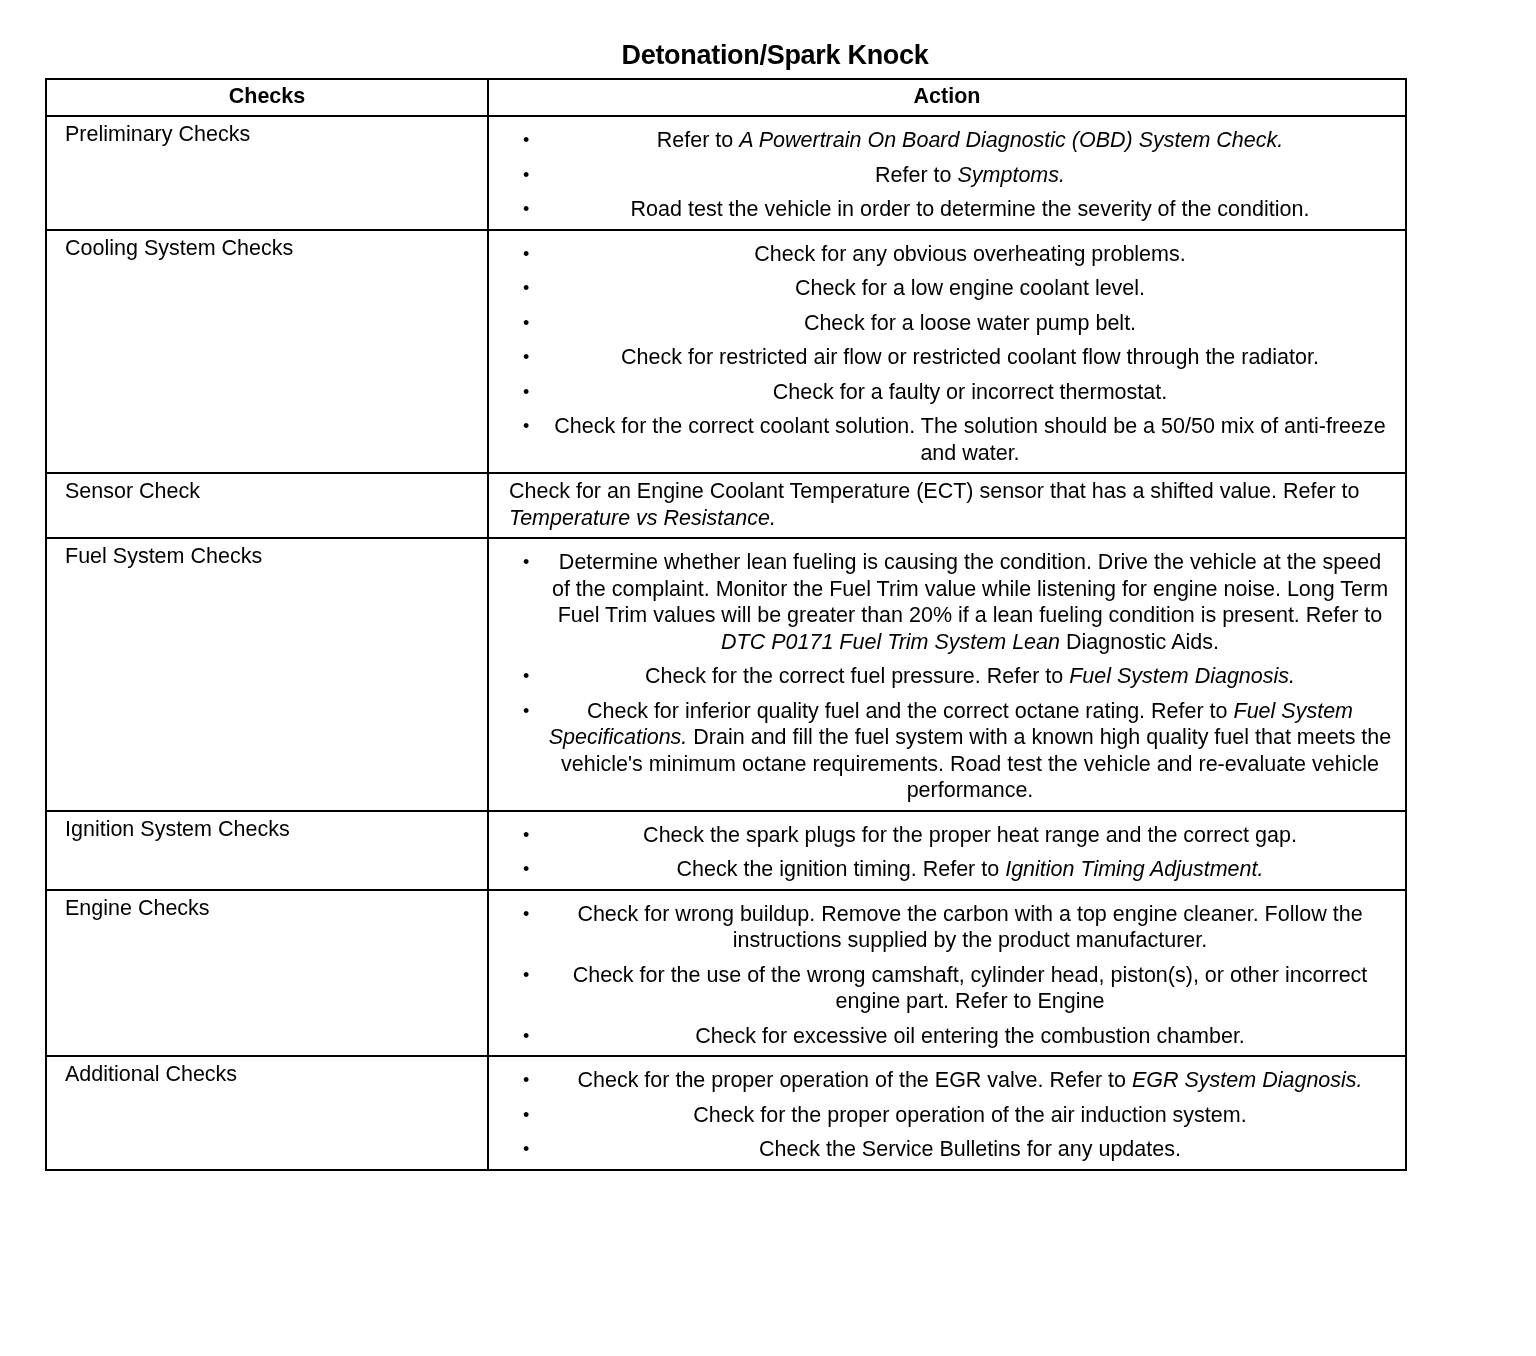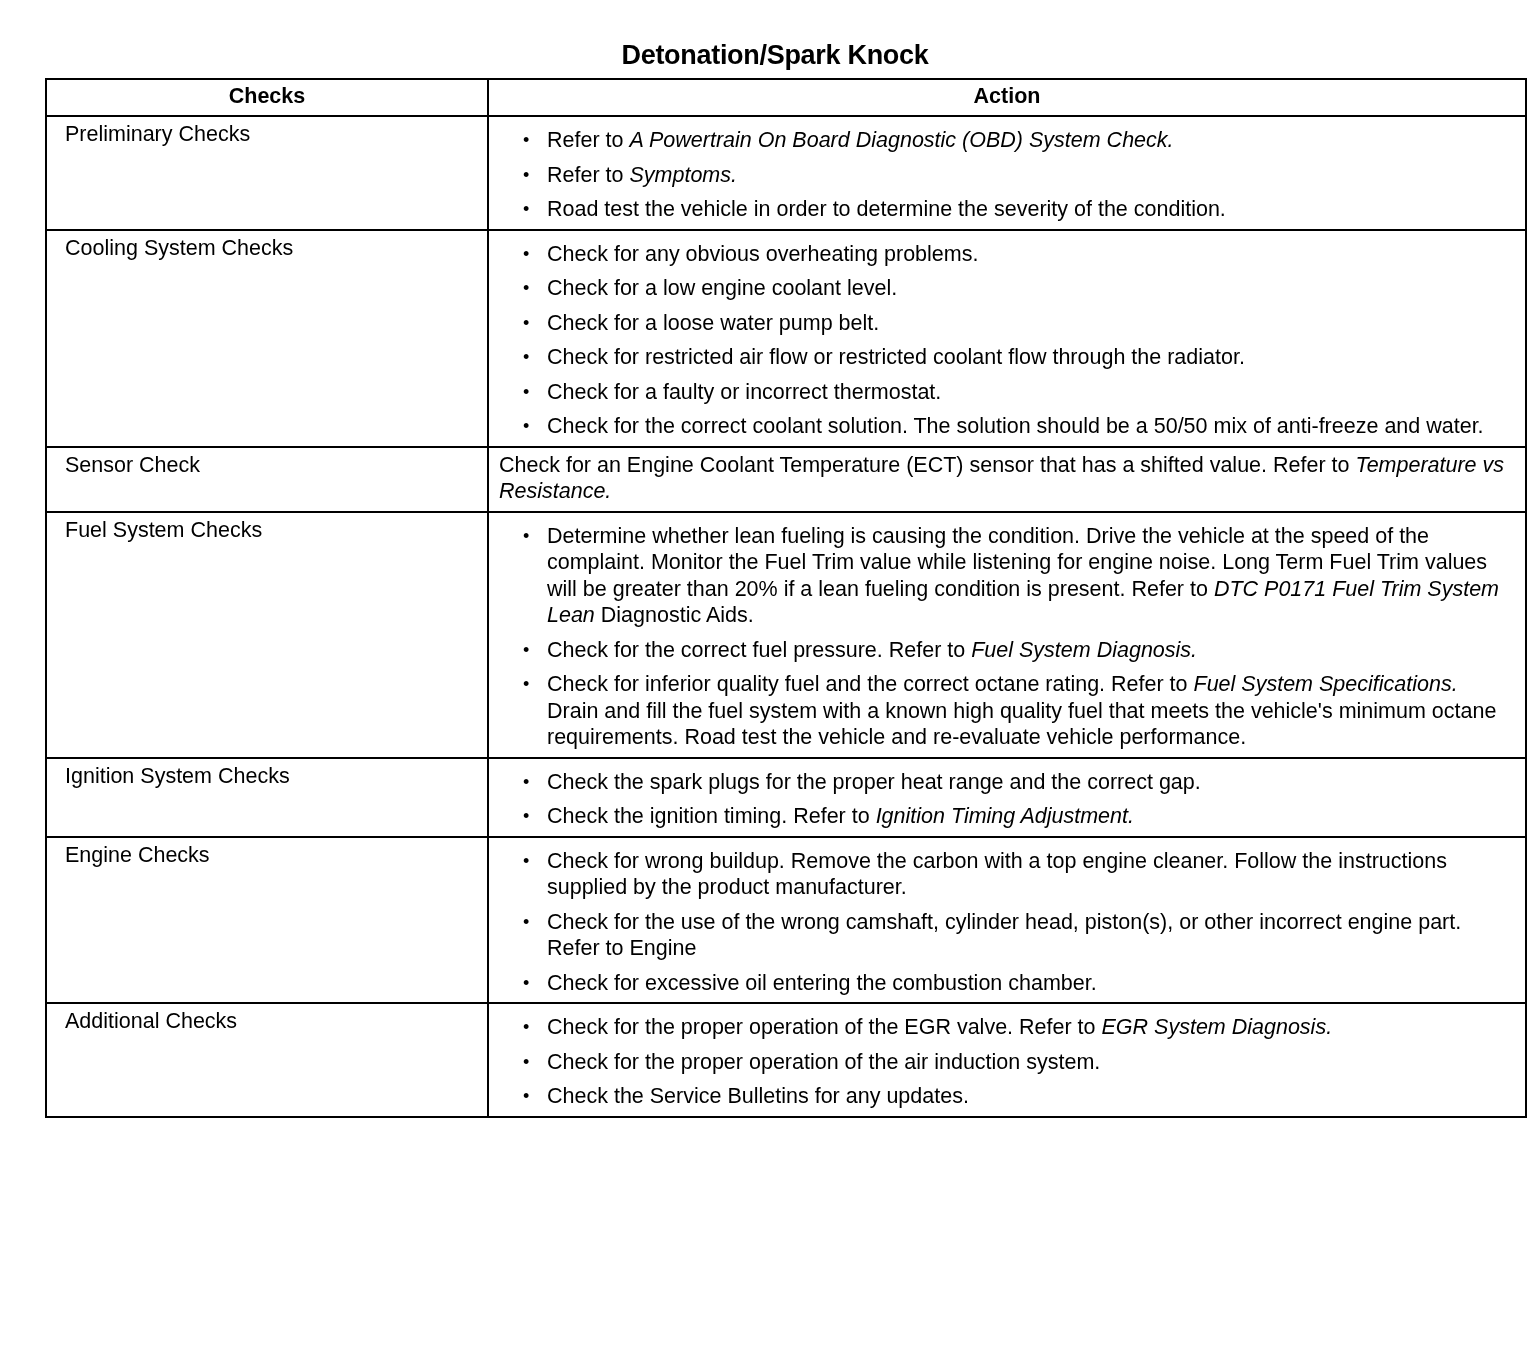--- a/index.html
+++ b/index.html
@@ -5,36 +5,36 @@
   html, body { margin: 0; padding: 0; background: #ffffff; }
   body {
     width: 1536px; height: 1356px; position: relative; overflow: hidden;
     font-family: "Liberation Sans", sans-serif; color: #000;
   }
   .title {
     position: absolute; left: 0; width: 1502px; top: 40px;
     text-align: center; font-weight: bold; font-size: 27px; letter-spacing: -0.3px; padding-left: 24px;
   }
   table.doc {
-    position: absolute; left: 45px; top: 78px; width: 1482px;
+    position: absolute; left: 45px; top: 78px; width: 1362px;
     border-collapse: collapse; table-layout: fixed;
   }
   table.doc td, table.doc th {
     border: 2.5px solid #000; vertical-align: top;
     font-size: 21.5px; line-height: 26.5px;
   }
   table.doc th { font-weight: bold; text-align: center; padding: 3px 6px 0 6px; height: 32px; }
   col.c1 { width: 442px; }
   td.check { padding: 4px 10px 6px 18px; }
   td.def { padding: 8px 10px 4px 18px; }
   td.action { padding: 10px 12px 6px 12px; }
-  td.plain { padding: 4px 12px 6px 10px; }
+  td.plain { padding: 4px 12px 6px 20px; }
   ul.bullets { list-style: none; margin: 0; padding: 0; }
   ul.bullets li {
-    position: relative; padding-left: 46px; margin-bottom: 8px;
+    position: relative; padding-left: 46px; margin-bottom: 8px; text-align: center;
   }
   ul.bullets li:last-child { margin-bottom: 0; }
   ul.bullets li::before {
     content: "\2022"; position: absolute; left: 22px; top: 0; font-size: 18px;
   }
   em { font-style: italic; }
 </style>
 </head>
 <body>
 

